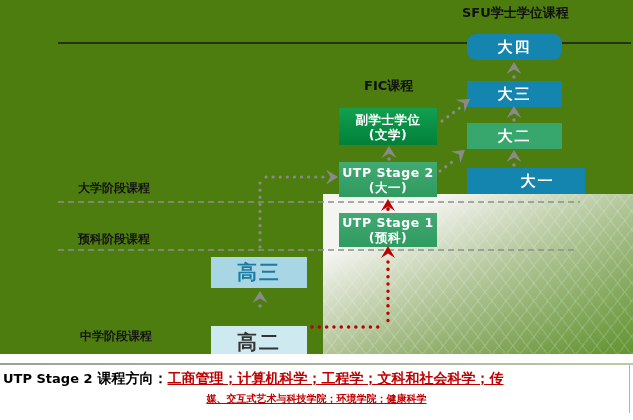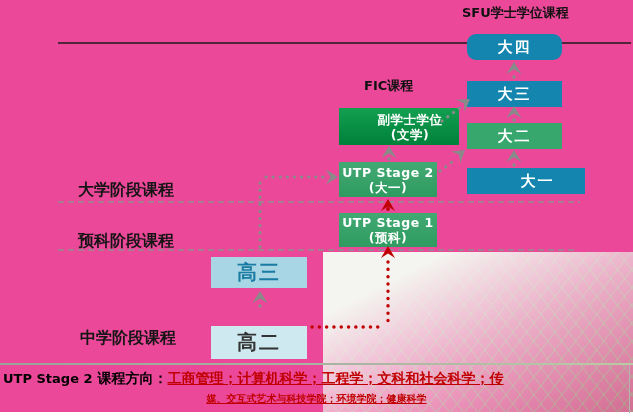--- a/index.html
+++ b/index.html
@@ -1,39 +1,39 @@
 <!DOCTYPE html>
 <html><head>
 <meta charset="utf-8">
 <style>
   html,body{margin:0;padding:0;background:#fff;}
   body{width:633px;height:420px;font-family:"DejaVu Sans","Liberation Sans",sans-serif;}
   .stage{position:relative;width:633px;height:420px;overflow:hidden;background:#fff;}
-  .slide{position:absolute;left:0;top:0;width:633px;height:412px;background:#ec4899;overflow:hidden;}
+  .slide{position:absolute;left:0;top:0;width:633px;height:354px;background:#4d7c0f;overflow:hidden;}
   .pattern{position:absolute;right:0;bottom:0;width:310px;height:160px;z-index:0;
     background:
       linear-gradient(to top left, rgba(244,244,240,0) 0%, rgba(244,244,240,0.55) 45%, #f4f4f0 80%),
       repeating-linear-gradient(52deg, rgba(139,195,125,0.32) 0 1.6px, rgba(0,0,0,0) 1.6px 11px),
       repeating-linear-gradient(-52deg, rgba(139,195,125,0.32) 0 1.6px, rgba(0,0,0,0) 1.6px 11px),
       radial-gradient(circle at 100% 100%, rgba(150,200,130,0.30), rgba(150,200,130,0) 75%);}
   svg.layer{position:absolute;left:0;top:0;pointer-events:none;}
   #lines-layer{z-index:1;}
   #arrows-layer{z-index:3;}
   .box{position:absolute;z-index:2;display:flex;align-items:center;justify-content:center;
        color:#fff;font-weight:bold;text-align:center;}
   .teal{background:#1485AE;}
   .grn{background:#38A76E;}
   .yr{left:467px;width:95px;height:26px;font-size:15px;letter-spacing:2px;}
   .mid{left:339px;width:98px;flex-direction:column;font-size:12.5px;line-height:15px;letter-spacing:0.5px;}
-  .assoc{background:linear-gradient(180deg,#12A050 0%,#00803A 100%);padding-left:22px;}
+  .assoc{background:linear-gradient(180deg,#12A050 0%,#00803A 100%);}
   .utp{background:linear-gradient(180deg,#42A973 0%,#2F9B60 100%);}
   .hs{left:211px;width:96px;font-size:20px;letter-spacing:2px;justify-content:center;}
   .hs3{background:#A9D6E4;color:#1B7CA3;}
   .hs2{background:#CFE9F0;color:#333333;}
-  .lbl{position:absolute;z-index:2;font-weight:bold;font-size:16px;color:#151515;white-space:nowrap;}
+  .lbl{position:absolute;z-index:2;font-weight:bold;font-size:12px;color:#151515;white-space:nowrap;}
   .hdr{position:absolute;z-index:2;font-weight:bold;font-size:13px;color:#111;white-space:nowrap;}
   .slide-edge{position:absolute;left:0;top:363px;width:633px;height:2px;z-index:4;
        background:linear-gradient(90deg,#9aa399 0%,#aab4a2 55%,#bcc9a8 100%);}
   .frame-right{position:absolute;left:629px;top:365px;width:1px;height:48px;background:#b4b4b4;z-index:4;}
   .caption{position:absolute;left:0;top:366px;width:633px;z-index:2;font-weight:bold;}
   .cap-line1{margin:4px 0 0 3px;font-size:14px;color:#000;white-space:nowrap;}
   .cap-en{font-size:13px;margin-right:5px;}
   .cap-red{color:#C00000;text-decoration:underline;}
   .cap-line2{text-align:center;font-size:10px;margin-top:4px;}
 </style>

